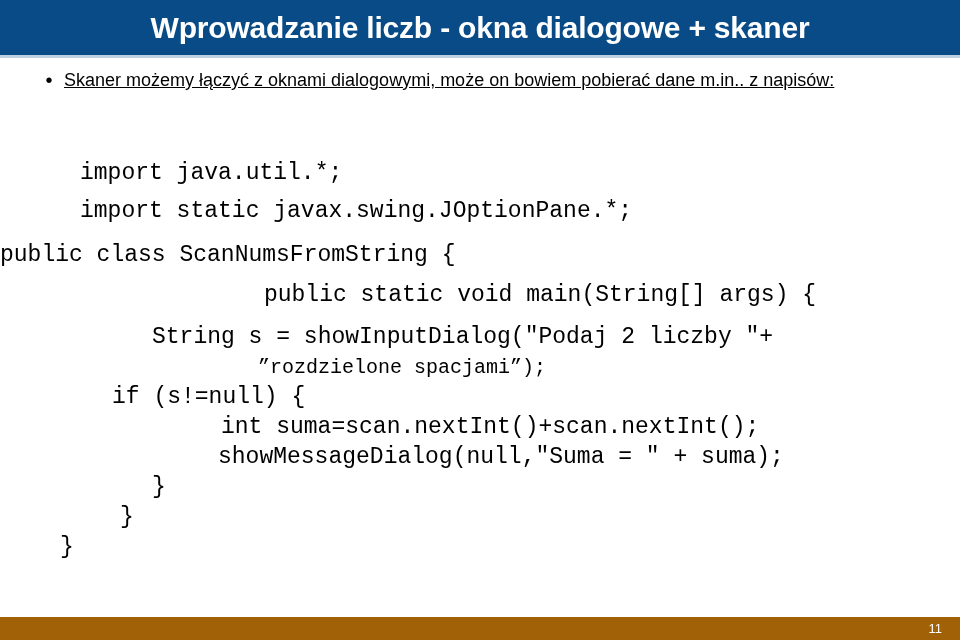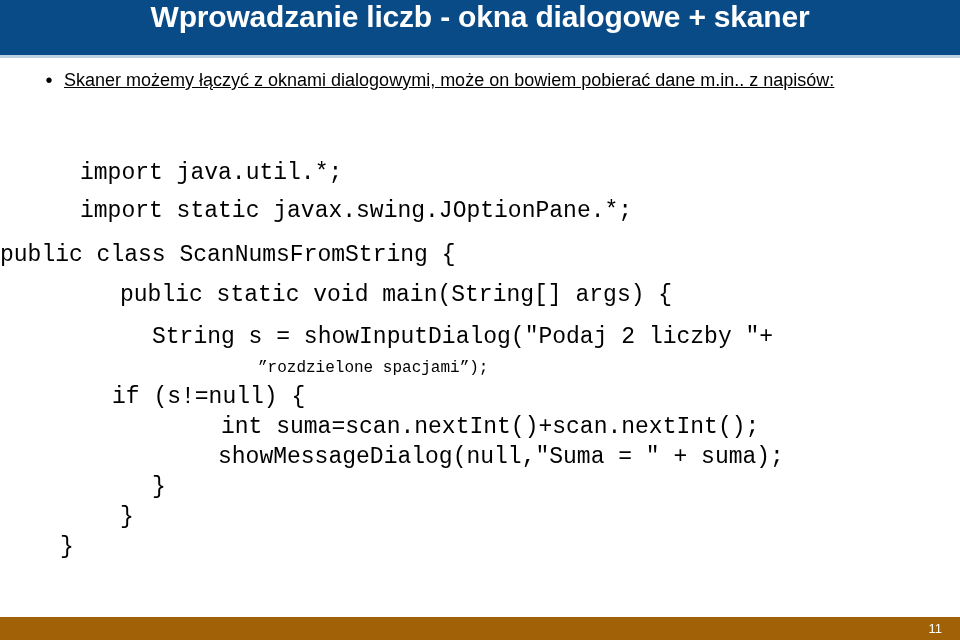--- a/index.html
+++ b/index.html
@@ -26,21 +26,21 @@
   
   .title-bar {
     position: absolute;
     left: 0;
     top: 0;
     width: 960px;
     height: 55px;
     background: #0a4a85;
     background: #084b86;
     display: flex;
-    align-items: flex-start;
+    align-items: center;
     justify-content: center;
     overflow: hidden;
   }
   .title-bar .title-text {
     color: #ffffff;
     font-family: "Liberation Sans", sans-serif;
     font-weight: bold;
     font-size: 30px;
     line-height: 34px;
     letter-spacing: -0.2px;
@@ -105,23 +105,23 @@
   }
   .code-line {
     white-space: pre;
     font-family: "Liberation Mono", "DejaVu Sans Mono", monospace;
     color: #000000;
   }
 
   
   .cl-import      { font-size: 23px; line-height: 38px; padding-left: 80px; }
   .cl-class       { font-size: 23px; line-height: 38px; margin-top: 6px; }
-  .cl-main        { font-size: 23px; line-height: 38px; padding-left: 120px; margin-top: 2px; }
+  .cl-main        { font-size: 23px; line-height: 38px; padding-left: 120px; margin-top: 2px; text-align: center; }
   .cl-string      { font-size: 23px; line-height: 34px; padding-left: 152px; margin-top: 6px; }
-  .cl-string2     { font-size: 16px; line-height: 28px; padding-left: 258px; }
+  .cl-string2     { font-size: 20px; line-height: 28px; padding-left: 258px; }
   .cl-if          { font-size: 23px; line-height: 30px; padding-left: 112px; }
   .cl-scanner     { font-size: 23px; line-height: 30px; padding-left: 185px; }
   .cl-suma        { font-size: 23px; line-height: 30px; padding-left: 185px; margin-left: 36px; }
   .cl-show        { font-size: 23px; line-height: 30px; padding-left: 218px; }
   .cl-brace1      { font-size: 23px; line-height: 30px; padding-left: 152px; }
   .cl-brace2      { font-size: 23px; line-height: 30px; padding-left: 120px; }
   .cl-brace3      { font-size: 23px; line-height: 30px; padding-left: 60px; }
 
   
   .footer-bar {

